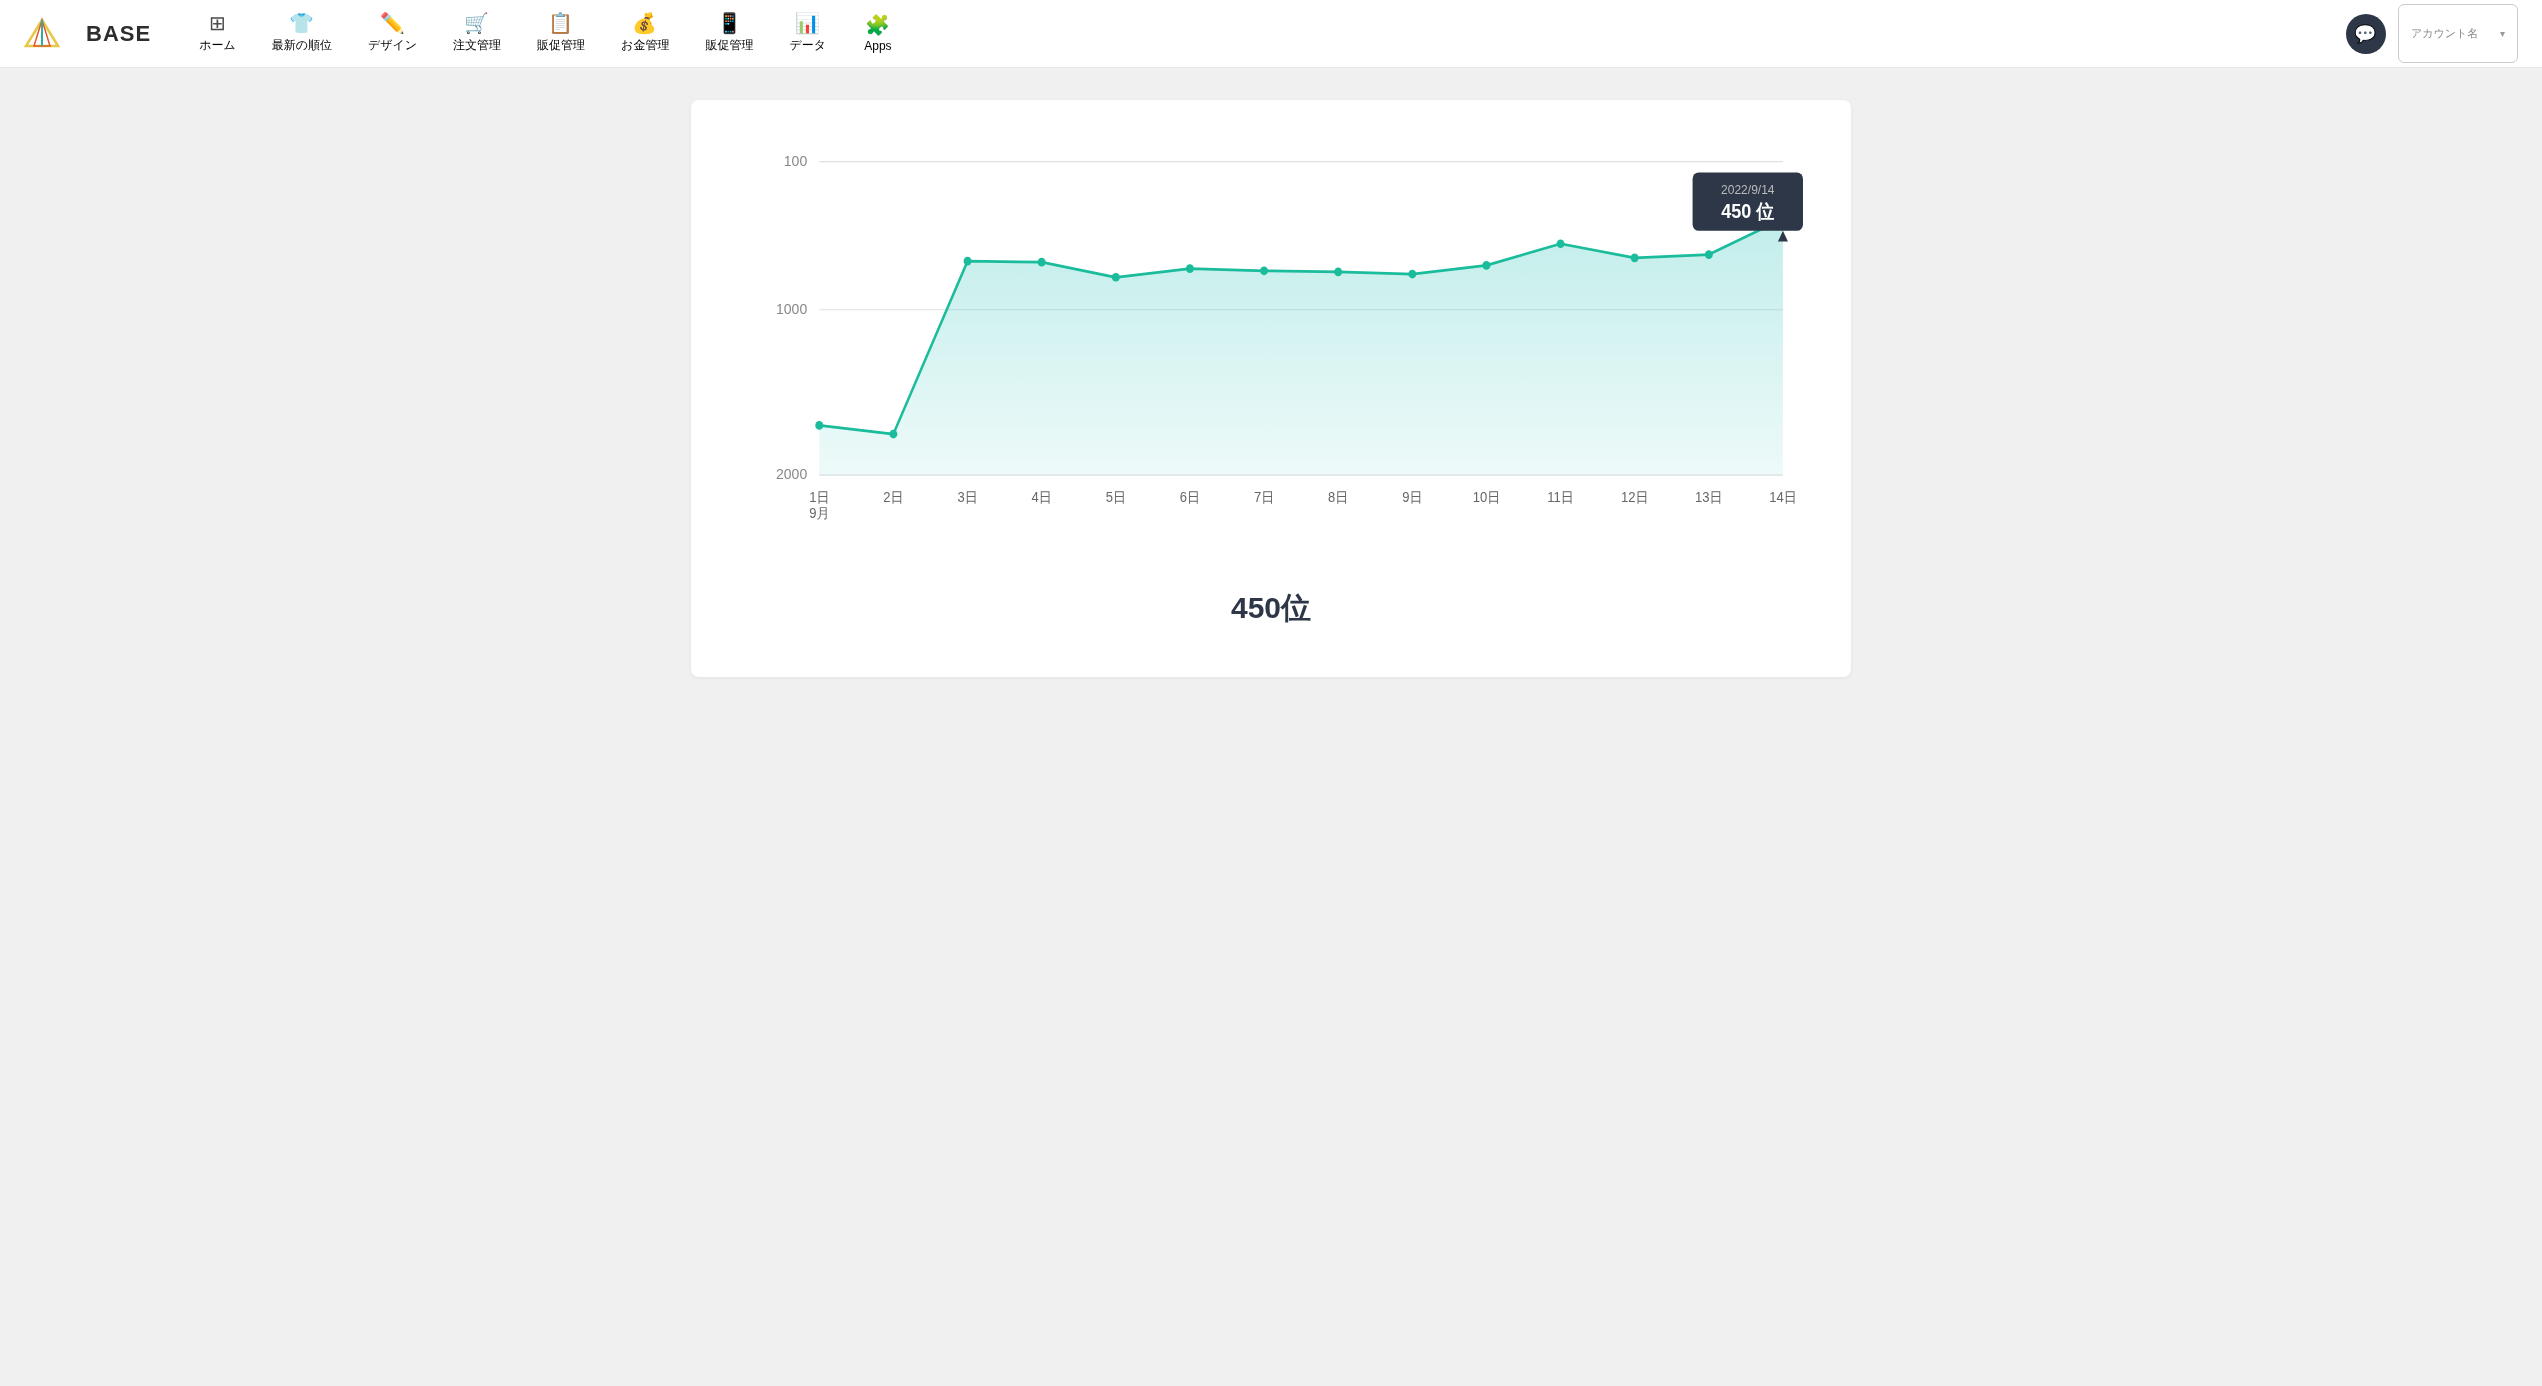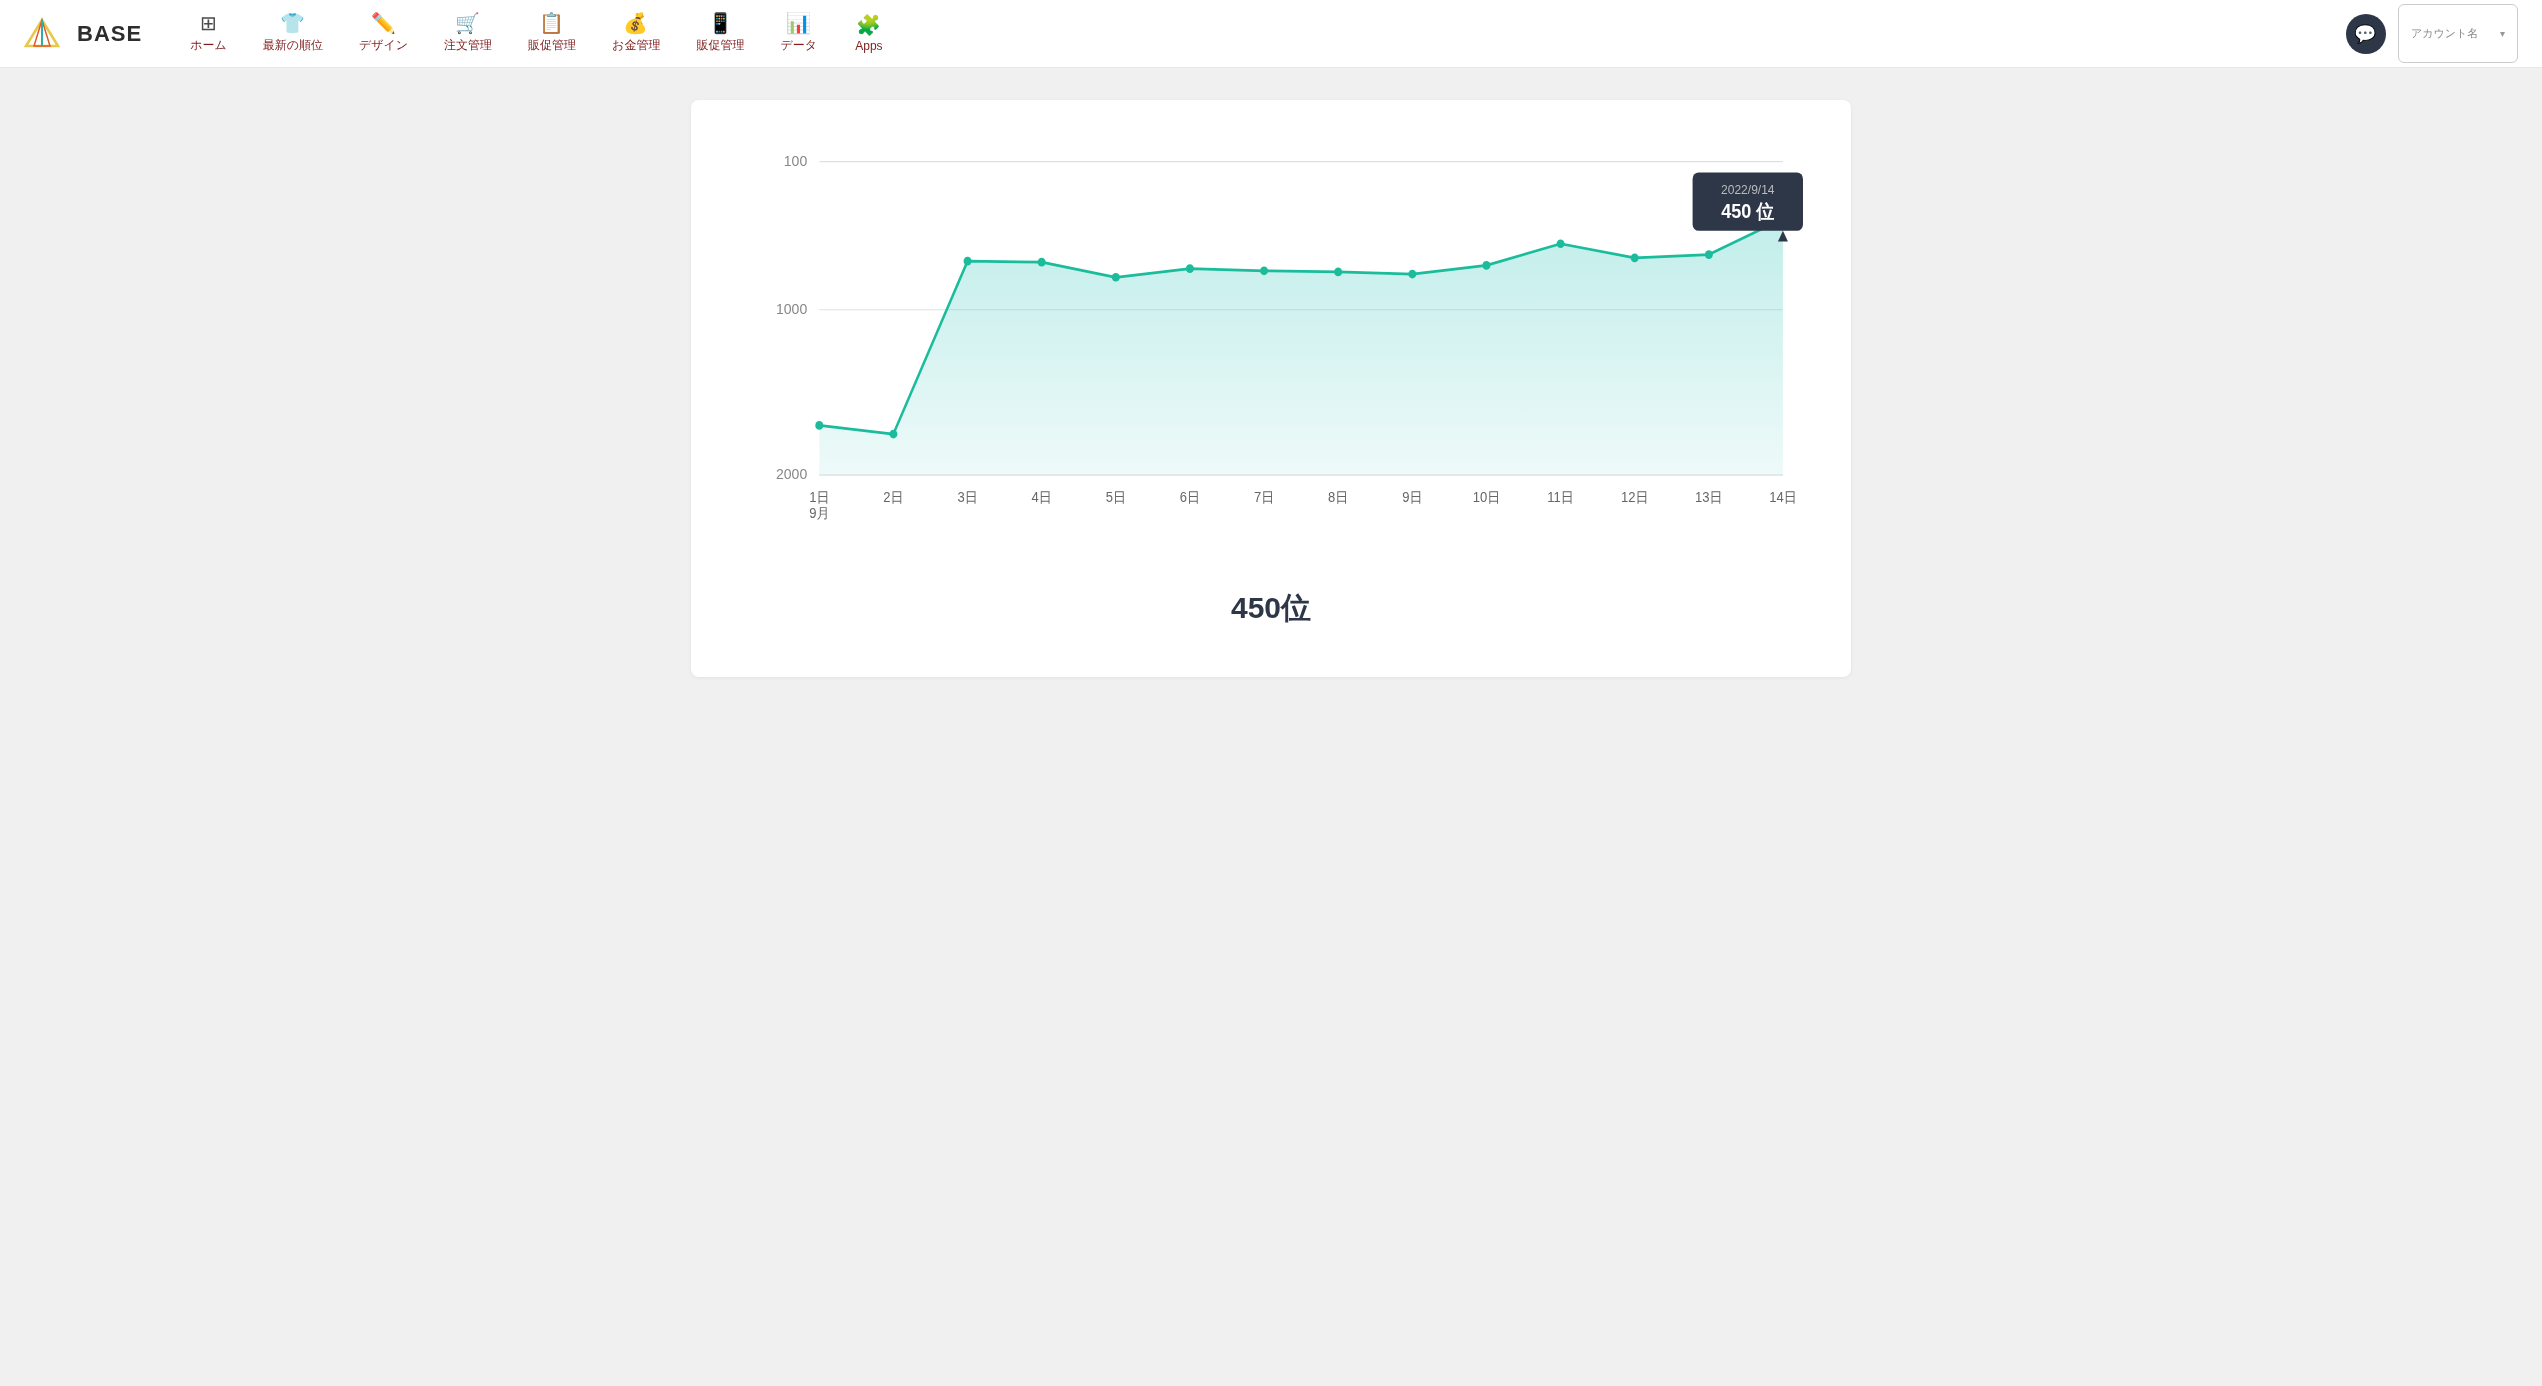--- a/index.html
+++ b/index.html
@@ -16,21 +16,21 @@
       display: flex;
       align-items: center;
       padding: 0 24px;
       height: 68px;
       position: relative;
       z-index: 10;
     }
     .logo {
       display: flex;
       align-items: center;
-      gap: 17px;
+      gap: 26px;
       margin-right: 32px;
       flex-shrink: 0;
     }
     .logo-icon {
       width: 36px;
       height: 36px;
     }
     .logo-text {
       font-size: 22px;
       font-weight: 700;
@@ -54,21 +54,21 @@
       font-size: 13px;
       border-radius: 4px;
       transition: background 0.15s;
       text-decoration: none;
       min-width: 64px;
     }
     .nav-item .nav-icon {
       font-size: 20px;
       line-height: 1;
     }
-    .nav-label { font-size: 12px; color: #7f1d1d; }
+    .nav-label { font-size: 12px; color: #000000; }
     .header-right {
       display: flex;
       align-items: center;
       gap: 12px;
       margin-left: auto;
     }
     .chat-btn {
       width: 40px;
       height: 40px;
       border-radius: 50%;

